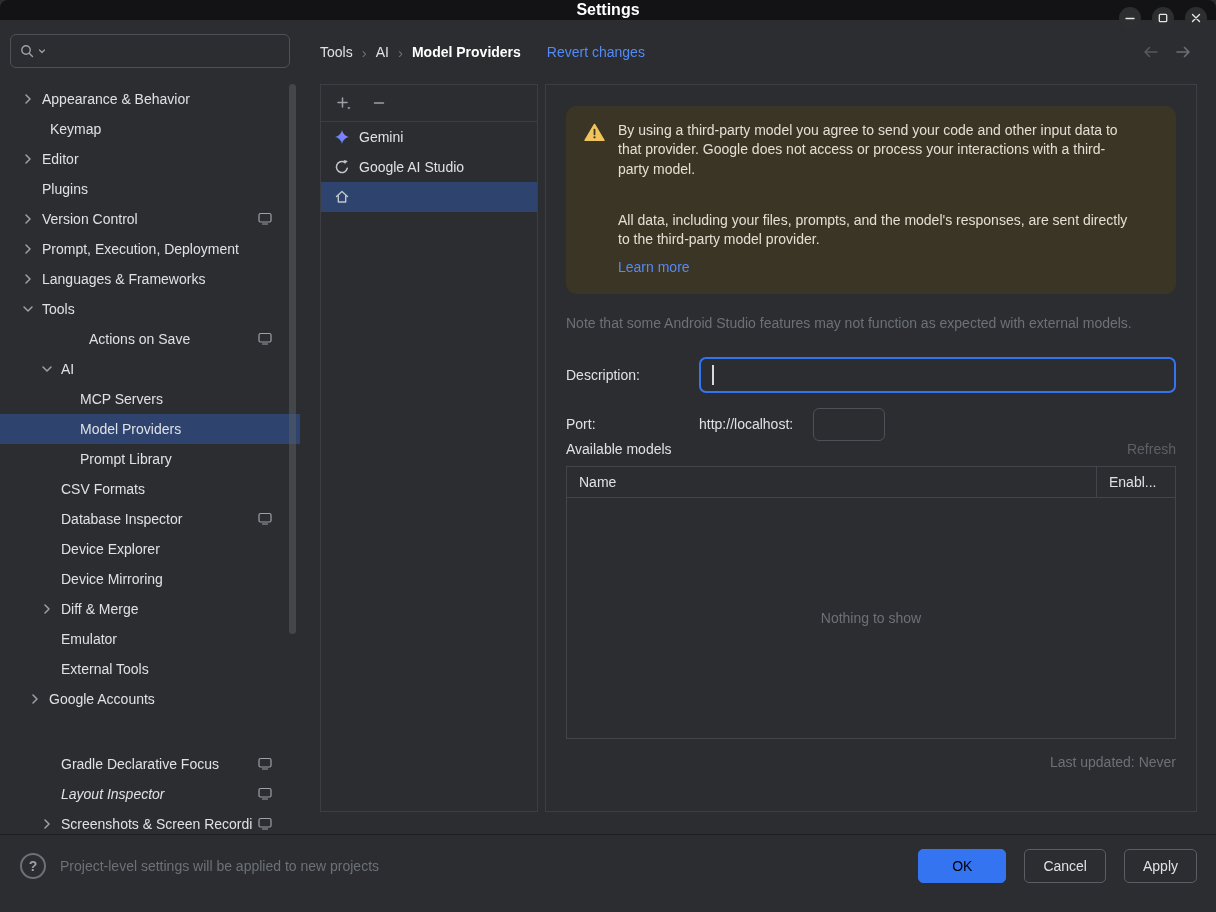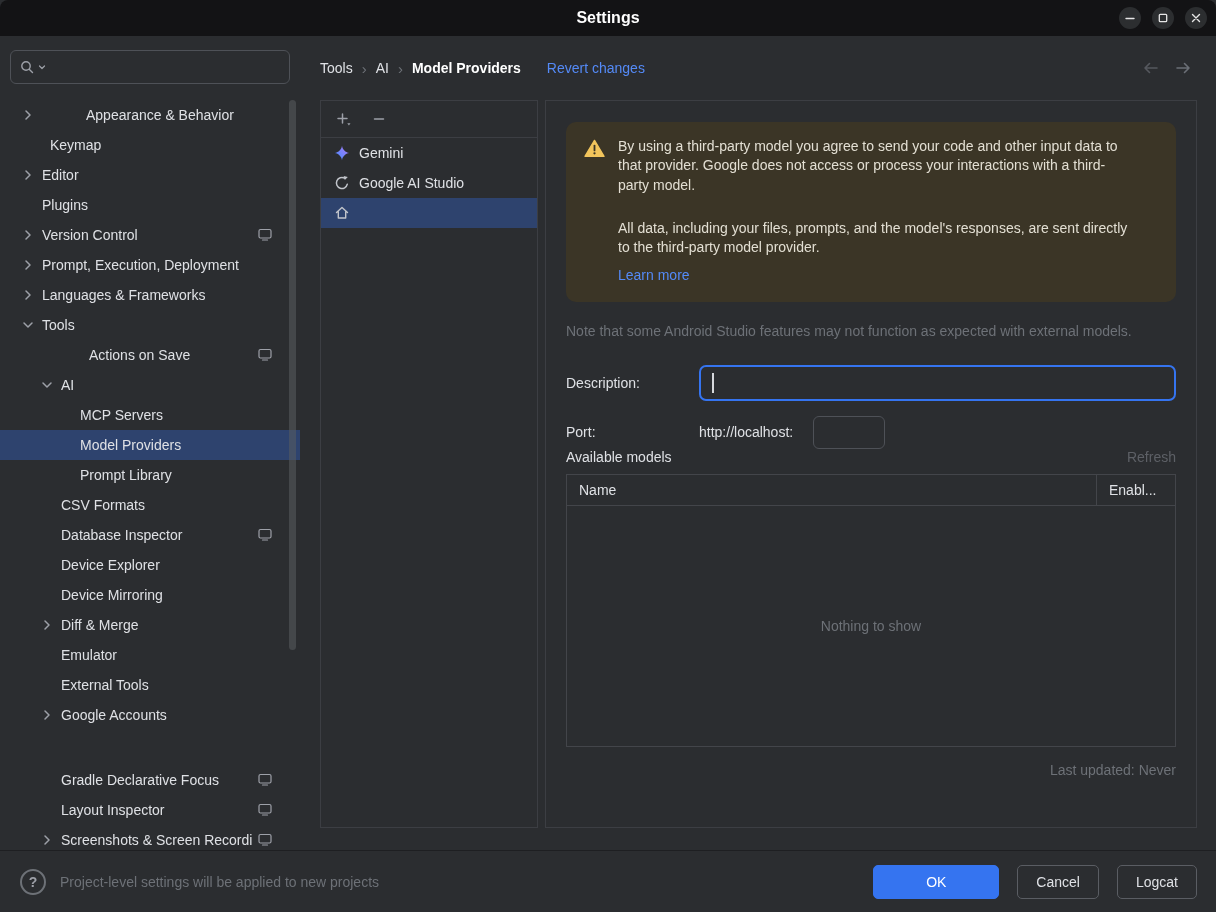--- a/index.html
+++ b/index.html
@@ -1,20 +1,20 @@
 <!DOCTYPE html>
 <html><head>
 <meta charset="utf-8">
 <style>
   *{margin:0;padding:0;box-sizing:border-box}
   html,body{width:1216px;height:912px}
   body{background:#2b2d30;color:#dfe1e5;font-family:"Liberation Sans","DejaVu Sans",sans-serif;font-size:14px;overflow:hidden}
 
   
-  .titlebar{height:36px;background:#131315;display:flex;align-items:center;justify-content:center;position:relative;border-radius:8px 8px 0 0}
+  .titlebar{height:20px;background:#131315;display:flex;align-items:center;justify-content:center;position:relative;border-radius:8px 8px 0 0}
   .title{font-size:16px;font-weight:700;color:#ffffff}
   .win-controls{position:absolute;right:9px;top:7px;display:flex;gap:11px}
   .win-btn{width:22px;height:22px;border-radius:50%;background:#2c2e30;display:flex;align-items:center;justify-content:center;cursor:pointer}
 
   
   .main{display:flex;height:814px}
   .sidebar{width:300px;position:relative;overflow:hidden;flex:none}
   .content{flex:1;display:flex;flex-direction:column;padding:0 19px 0 20px;min-width:0}
 
   
@@ -45,21 +45,21 @@
   .provider-row{height:30px;display:flex;align-items:center;gap:9px;padding:0 13px;cursor:pointer;white-space:nowrap}
   .provider-row.selected{background:#2e436e}
   .picon{display:flex;align-items:center;flex:none}
 
   .details-panel{flex:1;border:1px solid #3c3e43;padding:20px;overflow:hidden;background:#2b2d30;min-width:0}
 
   
   .banner{background:#3b3526;border-radius:10px;padding:15px 20px 17px 18px;display:flex;gap:13px;margin-top:1px}
   .banner-icon{flex:none;padding-top:2px}
   .banner-text{max-width:512px;color:#e3dfd3;line-height:1.38}
-  .banner-text p + p{margin-top:24px}
+  .banner-text p + p{margin-top:32px}
   .learn-more{display:inline-block;margin-top:8px;color:#548af7;cursor:pointer}
 
   .note{color:#6d7177;margin-top:21px;white-space:nowrap;overflow:hidden}
 
   
   .frow{display:flex;align-items:center;margin-top:26px}
   .frow label{width:133px;flex:none;color:#dfe1e5}
   .desc-wrap{flex:1;position:relative}
   .desc-input{width:100%;height:36px;background:transparent;border:2px solid #3574f0;border-radius:7px;outline:none;color:#dfe1e5;padding:0 11px;font:inherit;display:block}
   .caret{position:absolute;left:13px;top:8px;width:2px;height:20px;background:#d6d8dc}
@@ -76,21 +76,21 @@
   .th-en{width:79px;border-left:1px solid #43454a;white-space:nowrap;overflow:hidden}
   .tbody{flex:1;display:flex;align-items:center;justify-content:center;color:#6d7177}
   .last-updated{margin-top:15px;text-align:right;color:#6d7177}
 
   
   .footer{height:62px;border-top:1px solid #1e1f22;display:flex;align-items:center;padding:0 19px 0 20px;background:#2b2d30}
   .help{width:26px;height:26px;border:2px solid #6d7177;border-radius:50%;color:#9da0a8;display:flex;align-items:center;justify-content:center;font-weight:700;font-size:14px;cursor:pointer;flex:none}
   .hint{color:#6d7177;margin-left:14px}
   .fbtns{margin-left:auto;display:flex;gap:18px}
   .btn{height:34px;border-radius:5px;border:1px solid #5a5d63;background:transparent;color:#dfe1e5;font:inherit;padding:0 18px;cursor:pointer}
-  .btn.primary{background:#3574f0;border-color:#3574f0;color:#ffffff;padding:0 52px}
+  .btn.primary{background:#3574f0;border-color:#3574f0;color:#000000;padding:0 33px}
 </style>
 </head>
 <body>
 
 <div class="titlebar">
   <div class="title">Settings</div>
   <div class="win-controls">
     <div class="win-btn">
         <svg width="10" height="10" viewBox="0 0 10 10">
           <path d="M1 5.5h8" stroke="#e6e6e6" stroke-width="1.4" stroke-linecap="round"></path>
@@ -116,21 +116,21 @@
       <svg width="16" height="16" viewBox="0 0 16 16">
           <circle cx="7" cy="7" r="4.2" fill="none" stroke="#9da0a8" stroke-width="1.4"></circle>
           <path d="M10.2 10.2l3.3 3.3" stroke="#9da0a8" stroke-width="1.4" stroke-linecap="round"></path>
         </svg>
       <svg width="10" height="10" viewBox="0 0 10 10">
           <path d="M2.5 4l2.5 2.5L7.5 4" fill="none" stroke="#9da0a8" stroke-width="1.2" stroke-linecap="round" stroke-linejoin="round"></path>
         </svg>
       <input placeholder="" style="">
     </div>
     <div id="tree">
-        <div class="tree-row" style="padding-left: 20px; gap: 44px;">
+        <div class="tree-row" style="padding-left: 20px;">
           <span class="chev">
             <svg width="16" height="16" viewBox="0 0 16 16">
               <path d="M6 4l4 4-4 4" fill="none" stroke="#9da0a8" stroke-width="1.5" stroke-linecap="round" stroke-linejoin="round"></path>
             </svg>
           </span>
           <span class="lab">Appearance &amp; Behavior</span>
         </div>
         <div class="tree-row" style="padding-left: 28px;">
           <span class="chev"></span>
           <span class="lab">Keymap</span>
@@ -240,37 +240,37 @@
           <span class="lab">Diff &amp; Merge</span>
         </div>
         <div class="tree-row" style="padding-left: 39px;">
           <span class="chev"></span>
           <span class="lab">Emulator</span>
         </div>
         <div class="tree-row" style="padding-left: 39px;">
           <span class="chev"></span>
           <span class="lab">External Tools</span>
         </div>
-        <div class="tree-row" style="padding-left: 39px; text-align: right;">
+        <div class="tree-row" style="padding-left: 27px; text-align: right;">
           <span class="chev">
             <svg width="16" height="16" viewBox="0 0 16 16">
               <path d="M6 4l4 4-4 4" fill="none" stroke="#9da0a8" stroke-width="1.5" stroke-linecap="round" stroke-linejoin="round"></path>
             </svg>
           </span>
           <span class="lab">Google Accounts</span>
         </div>
         <div class="tree-row" style="padding-left: 39px; margin-top: 35px;">
           <span class="chev"></span>
           <span class="lab">Gradle Declarative Focus</span>
           <span class="badge"><svg width="14" height="13" viewBox="0 0 14 13">
               <rect x="1" y="1.5" width="12" height="8.5" rx="1.5" fill="none" stroke="#9da0a8" stroke-width="1.2"></rect>
               <path d="M4.5 12h5" stroke="#9da0a8" stroke-width="1.2" stroke-linecap="round"></path>
             </svg></span>
         </div>
-        <div class="tree-row" style="padding-left: 39px;">
+        <div class="tree-row" style="padding-left: 39px; font-style: italic;">
           <span class="chev"></span>
           <span class="lab">Layout Inspector</span>
           <span class="badge"><svg width="14" height="13" viewBox="0 0 14 13">
               <rect x="1" y="1.5" width="12" height="8.5" rx="1.5" fill="none" stroke="#9da0a8" stroke-width="1.2"></rect>
               <path d="M4.5 12h5" stroke="#9da0a8" stroke-width="1.2" stroke-linecap="round"></path>
             </svg></span>
         </div>
         <div class="tree-row" style="padding-left: 39px;">
           <span class="chev">
             <svg width="16" height="16" viewBox="0 0 16 16">
@@ -419,15 +419,15 @@
 </div>
 
 <div class="footer">
   <div class="help">
       <span>?</span>
     </div>
   <div class="hint">Project-level settings will be applied to new projects</div>
   <div class="fbtns">
     <button class="btn primary">OK</button>
     <button class="btn">Cancel</button>
-    <button class="btn">Logcat</button>
+    <button class="btn">Apply</button>
   </div>
 </div>
 
 </body></html>

